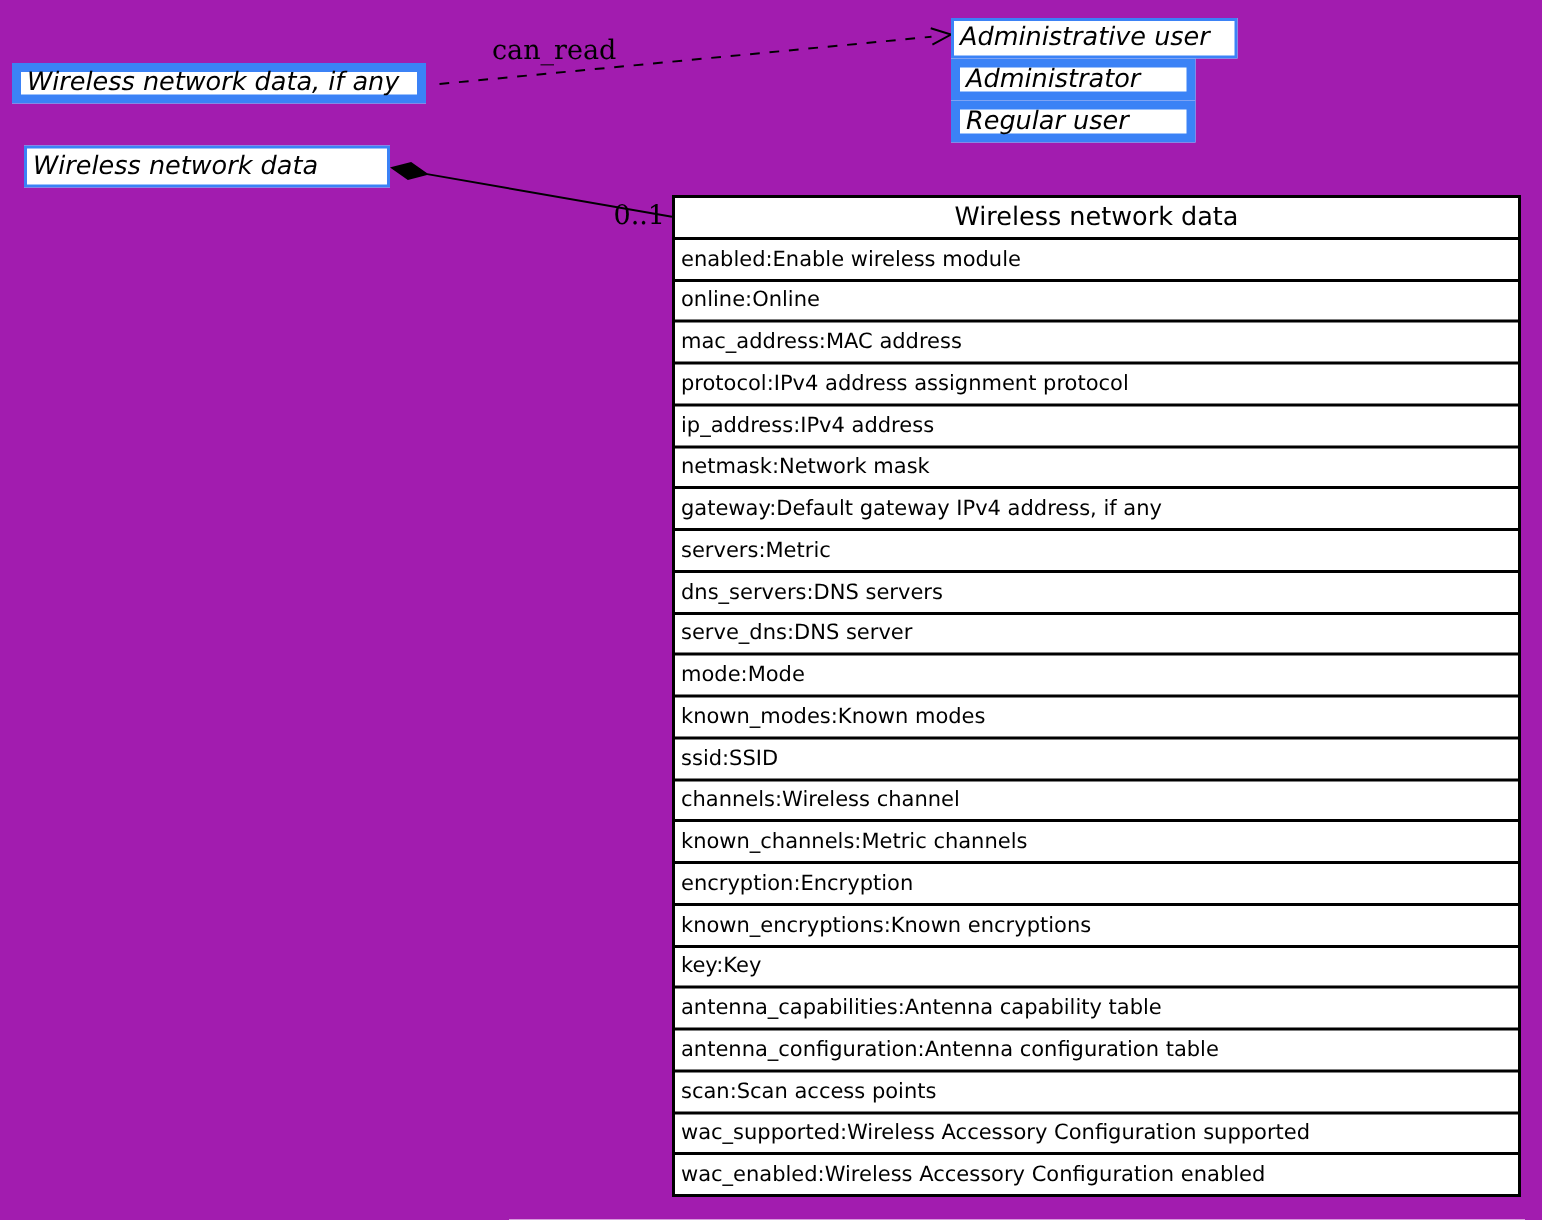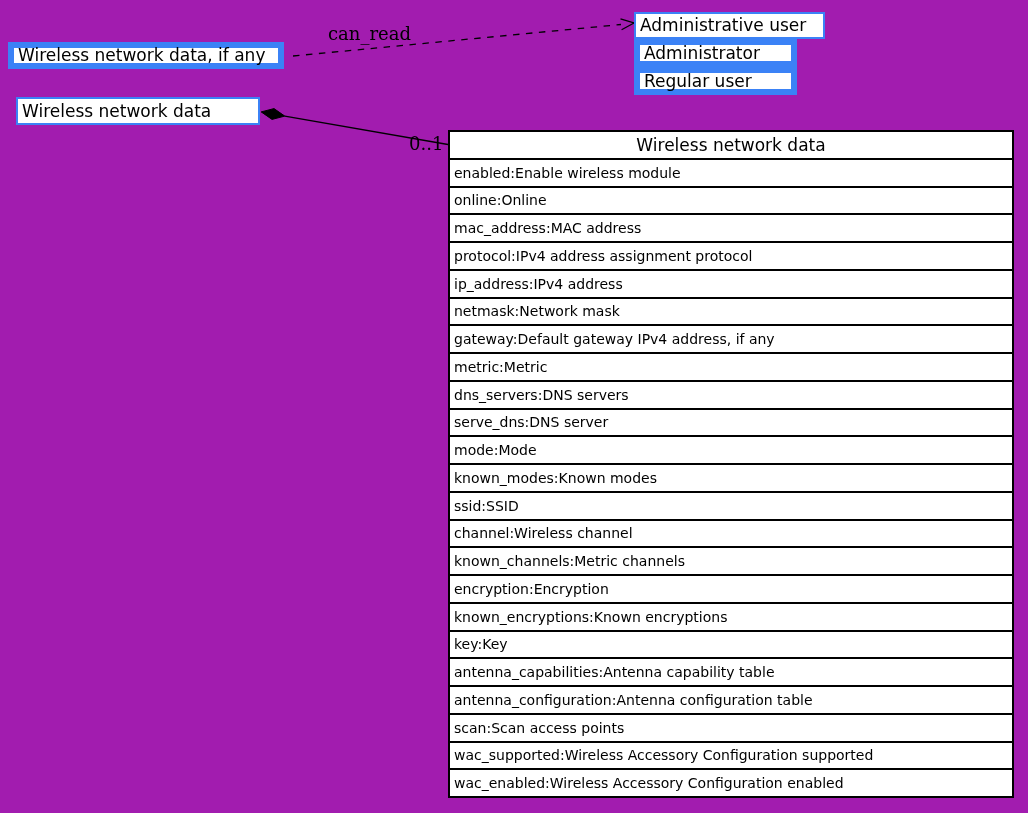--- a/index.html
+++ b/index.html
@@ -22,20 +22,21 @@
     position: absolute;
     box-sizing: border-box;
     background: #ffffff;
     border: 6px solid #3b82f6;
     display: flex;
     align-items: center;
     padding-left: 4px;
     font-size: 17px;
     line-height: 1;
     white-space: nowrap;
+    font-style: italic;
   }
   .node.thick { border-width: 2px; }
   .edge-label {
     position: absolute;
     font-family: "DejaVu Serif", serif;
     font-size: 18px;
     line-height: 1.1;
     color: #000000;
     white-space: nowrap;
   }
@@ -105,27 +106,27 @@
 
   <div class="wtable">
     <div class="thead">Wireless network data</div>
     <div class="trow">enabled:Enable wireless module</div>
     <div class="trow">online:Online</div>
     <div class="trow">mac_address:MAC address</div>
     <div class="trow">protocol:IPv4 address assignment protocol</div>
     <div class="trow">ip_address:IPv4 address</div>
     <div class="trow">netmask:Network mask</div>
     <div class="trow">gateway:Default gateway IPv4 address, if any</div>
-    <div class="trow">metric:Metric</div>
+    <div class="trow">servers:Metric</div>
     <div class="trow">dns_servers:DNS servers</div>
     <div class="trow">serve_dns:DNS server</div>
     <div class="trow">mode:Mode</div>
     <div class="trow">known_modes:Known modes</div>
     <div class="trow">ssid:SSID</div>
-    <div class="trow">channel:Wireless channel</div>
+    <div class="trow">channels:Wireless channel</div>
     <div class="trow">known_channels:Metric channels</div>
     <div class="trow">encryption:Encryption</div>
     <div class="trow">known_encryptions:Known encryptions</div>
     <div class="trow">key:Key</div>
     <div class="trow">antenna_capabilities:Antenna capability table</div>
     <div class="trow">antenna_configuration:Antenna configuration table</div>
     <div class="trow">scan:Scan access points</div>
     <div class="trow">wac_supported:Wireless Accessory Configuration supported</div>
     <div class="trow">wac_enabled:Wireless Accessory Configuration enabled</div>
   </div>

